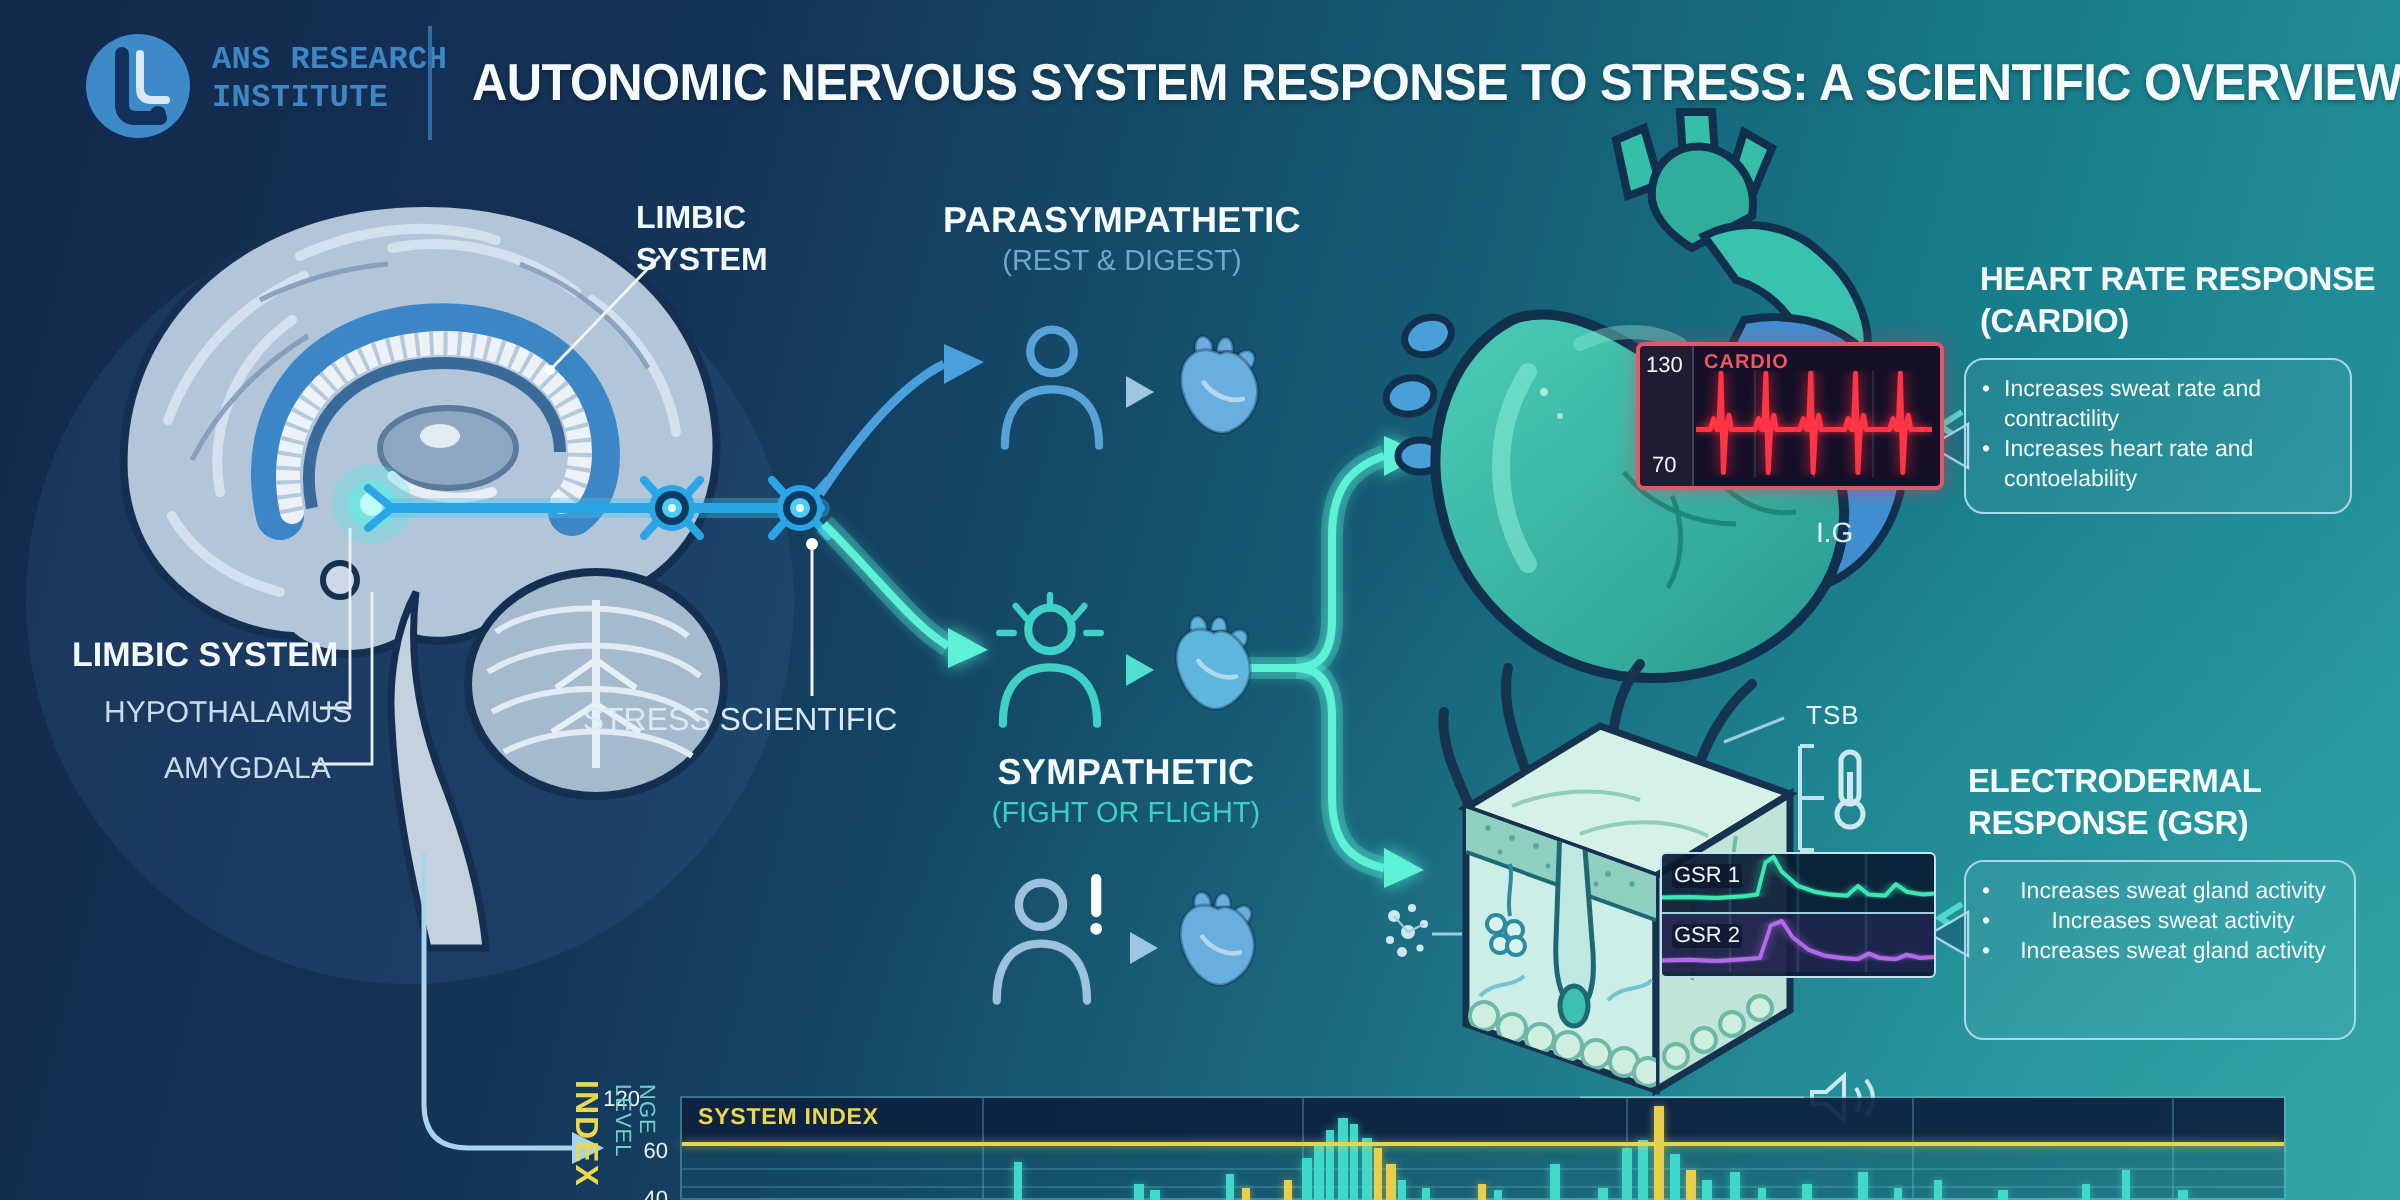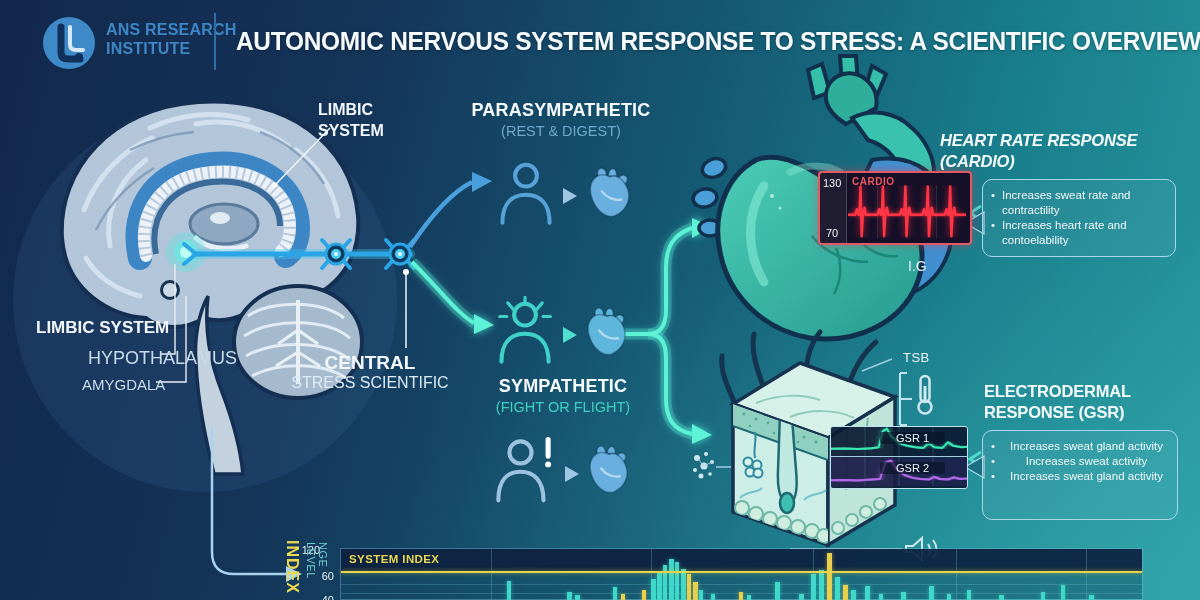--- a/index.html
+++ b/index.html
@@ -5,43 +5,43 @@
   html,body{margin:0;padding:0;background:#0c2240;}
   .page{position:relative;width:1200px;height:600px;overflow:hidden;
     font-family:"Liberation Sans",sans-serif;
     background:
       radial-gradient(ellipse at 90% 95%, rgba(90,220,215,0.22), transparent 45%),
       linear-gradient(104deg,#12284c 0%,#143458 28%,#155a74 55%,#197f8c 78%,#27989f 100%);}
   .abs{position:absolute;}
   #bg-svg{position:absolute;left:0;top:0;width:1200px;height:600px;}
   
   .logo-circle{left:42px;top:16px;width:54px;height:54px;}
-  .logo-text{left:106px;top:21px;font-size:16px;font-weight:bold;color:#3f86c4;line-height:1.18;letter-spacing:.2px;}
+  .logo-text{left:106px;top:21px;font-size:16px;font-weight:bold;color:#3f86c4;line-height:1.18;letter-spacing:.2px;font-family:Liberation Mono, monospace;}
   .divider{left:214px;top:13px;width:2px;height:57px;background:#2f6ea8;}
   .title{left:236px;top:26px;font-size:26px;font-weight:bold;color:#f5fafd;
     letter-spacing:-.3px;transform:scaleX(.94);transform-origin:left center;white-space:nowrap;
     text-shadow:0 1px 3px rgba(0,0,0,.35);}
   
   .callout{left:318px;top:100px;font-size:16px;font-weight:bold;color:#f2f7fb;line-height:1.3;}
   .lbl-limbic{left:36px;top:318px;font-size:17px;font-weight:bold;color:#f2f7fb;}
-  .lbl-hypo{left:52px;top:348px;font-size:18px;color:#c9dcea;margin-left:36px;}
+  .lbl-hypo{left:52px;top:348px;font-size:15px;color:#c9dcea;}
   .lbl-amyg{left:82px;top:376px;font-size:15px;color:#c9dcea;}
   .lbl-central{left:268px;top:352px;width:204px;text-align:center;color:#f2f7fb;}
   .lbl-central .l1{font-size:19px;font-weight:bold;}
   .lbl-central .l2{font-size:16px;color:#dceaf4;}
   
   .path-label{width:206px;text-align:center;}
   .pl-para{left:458px;top:100px;}
   .pl-sym{left:460px;top:376px;}
   .path-label .t{font-size:18px;font-weight:bold;color:#f5fafd;letter-spacing:.2px;}
   .path-label .s{font-size:14.5px;margin-top:2px;}
   .sub-blue{color:#6fa8cc;} .sub-teal{color:#3fd0c4;}
   
   .panel-heading{font-size:16.5px;font-weight:bold;color:#f4fafb;line-height:1.3;letter-spacing:-.2px;}
-  .ph-cardio{left:940px;top:130px;font-style:italic;} .ph-gsr{left:984px;top:381px;}
+  .ph-cardio{left:990px;top:130px;} .ph-gsr{left:984px;top:381px;}
   .bubble{border:1.5px solid #a9d9e8;border-radius:10px;background:rgba(200,240,250,.07);
     color:#f2f8fb;font-size:11.5px;line-height:15px;padding:8px 6px 6px 8px;}
   .bb-cardio{left:982px;top:179px;width:178px;height:62px;}
   .bb-gsr{left:982px;top:430px;width:180px;height:74px;text-align:center;}
   .bubble .bl{padding-left:11px;position:relative;}
   .bubble .bl::before{content:"•";position:absolute;left:0;top:0;}
   
   .ecg{left:818px;top:171px;width:150px;height:70px;background:#151028;border:2px solid #e25968;
     border-radius:4px;box-shadow:0 0 10px rgba(230,60,80,.45);}
   .ecg-col{position:absolute;left:0;top:0;bottom:0;width:26px;border-right:1px solid rgba(255,255,255,.18);
@@ -49,21 +49,21 @@
   .ecg-hi{position:absolute;top:4px;left:3px;} .ecg-lo{position:absolute;bottom:4px;left:6px;}
   .ecg-lbl{position:absolute;left:32px;top:3px;font-size:10px;font-weight:bold;color:#f05560;letter-spacing:.5px;}
   #ecg-svg{position:absolute;left:28px;top:12px;width:118px;height:54px;}
   #ecg-svg polyline{filter:drop-shadow(0 0 3px rgba(255,40,60,.85));}
   
   .gsrp{left:830px;top:426px;width:136px;height:61px;background:rgba(10,28,52,.93);
     border:1.5px solid #bfe3ef;border-radius:3px;}
   .gsr-row{position:relative;height:29px;}
   .gsr-row.r2{border-top:1px solid #9fcfe0;background:rgba(90,40,140,.22);}
   .gsr-row .tag{position:absolute;left:5px;top:5px;z-index:2;font-size:11px;color:#eef6fa;
-    background:rgba(8,18,38,.65);padding:0 16px;border-radius:2px;margin-left:44px;}
+    background:rgba(8,18,38,.65);padding:0 1px;border-radius:2px;}
   .gsr-row svg{position:absolute;left:0;top:0;width:100%;height:100%;}
   #gsr1-svg polyline{filter:drop-shadow(0 0 2px rgba(60,230,180,.8));}
   #gsr2-svg polyline{filter:drop-shadow(0 0 2px rgba(180,110,235,.8));}
   .ig-label{left:908px;top:258px;font-size:14px;color:#e6f0f6;}
   .tsb-label{left:903px;top:350px;font-size:13px;color:#e8f4fa;letter-spacing:.5px;}
   
   .chart{left:340px;top:548px;width:803px;height:52px;border:1px solid rgba(120,190,215,.4);box-sizing:border-box;}
   .chart-band{position:absolute;left:0;top:0;right:0;height:22px;background:rgba(13,33,63,.92);z-index:1;}
   .chart-title{position:absolute;left:8px;top:4px;font-size:11.5px;font-weight:bold;color:#ead84f;letter-spacing:.4px;z-index:5;}
   .plot-bg{position:absolute;left:0;top:22px;right:0;bottom:0;background:rgba(18,74,98,.45);z-index:0;}
@@ -413,21 +413,20 @@
 <div class="abs title">AUTONOMIC NERVOUS SYSTEM RESPONSE TO STRESS: A SCIENTIFIC OVERVIEW</div>
 
 <div class="abs callout">
   <div>LIMBIC</div>
   <div>SYSTEM</div>
 </div>
 <div class="abs lbl-limbic">LIMBIC SYSTEM</div>
 <div class="abs lbl-hypo">HYPOTHALAMUS</div>
 <div class="abs lbl-amyg">AMYGDALA</div>
 <div class="abs lbl-central">
-  <div class="l1">CENTRAL</div>
   <div class="l2">STRESS SCIENTIFIC</div>
 </div>
 
 <div class="abs path-label pl-para">
   <div class="t">PARASYMPATHETIC</div>
   <div class="s sub-blue">(REST &amp; DIGEST)</div>
 </div>
 <div class="abs path-label pl-sym">
   <div class="t">SYMPATHETIC</div>
   <div class="s sub-teal">(FIGHT OR FLIGHT)</div>

